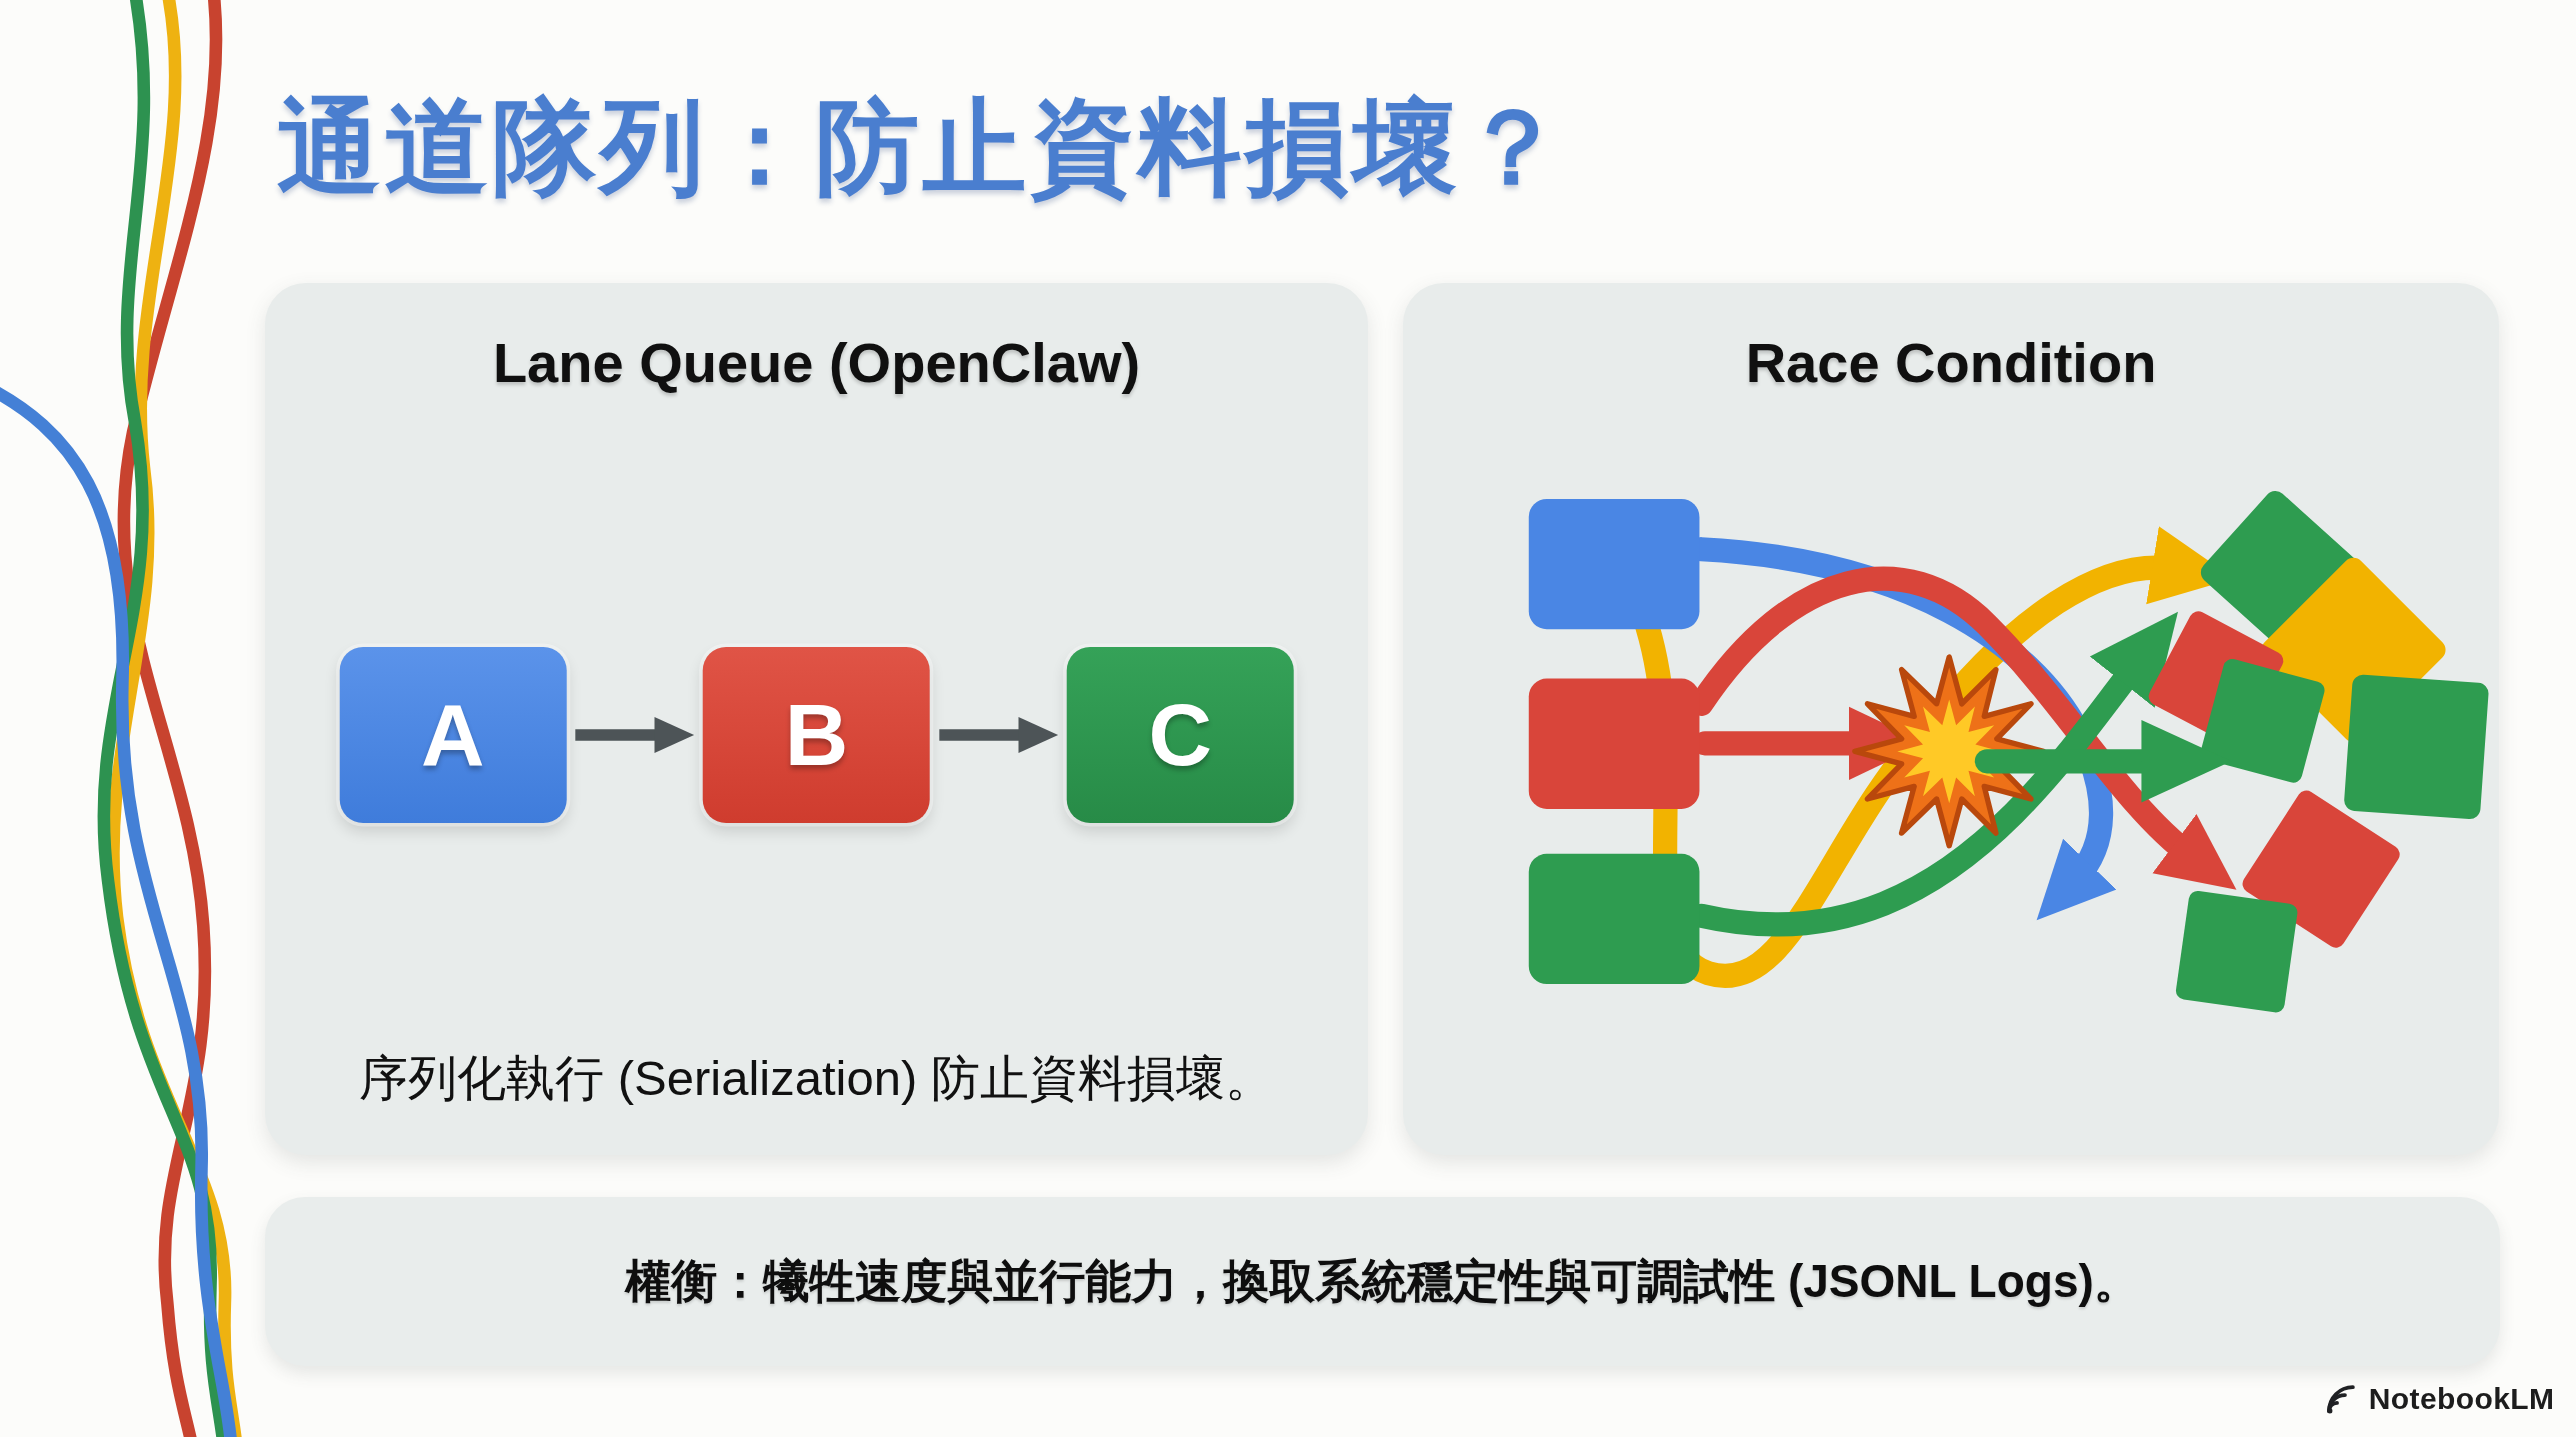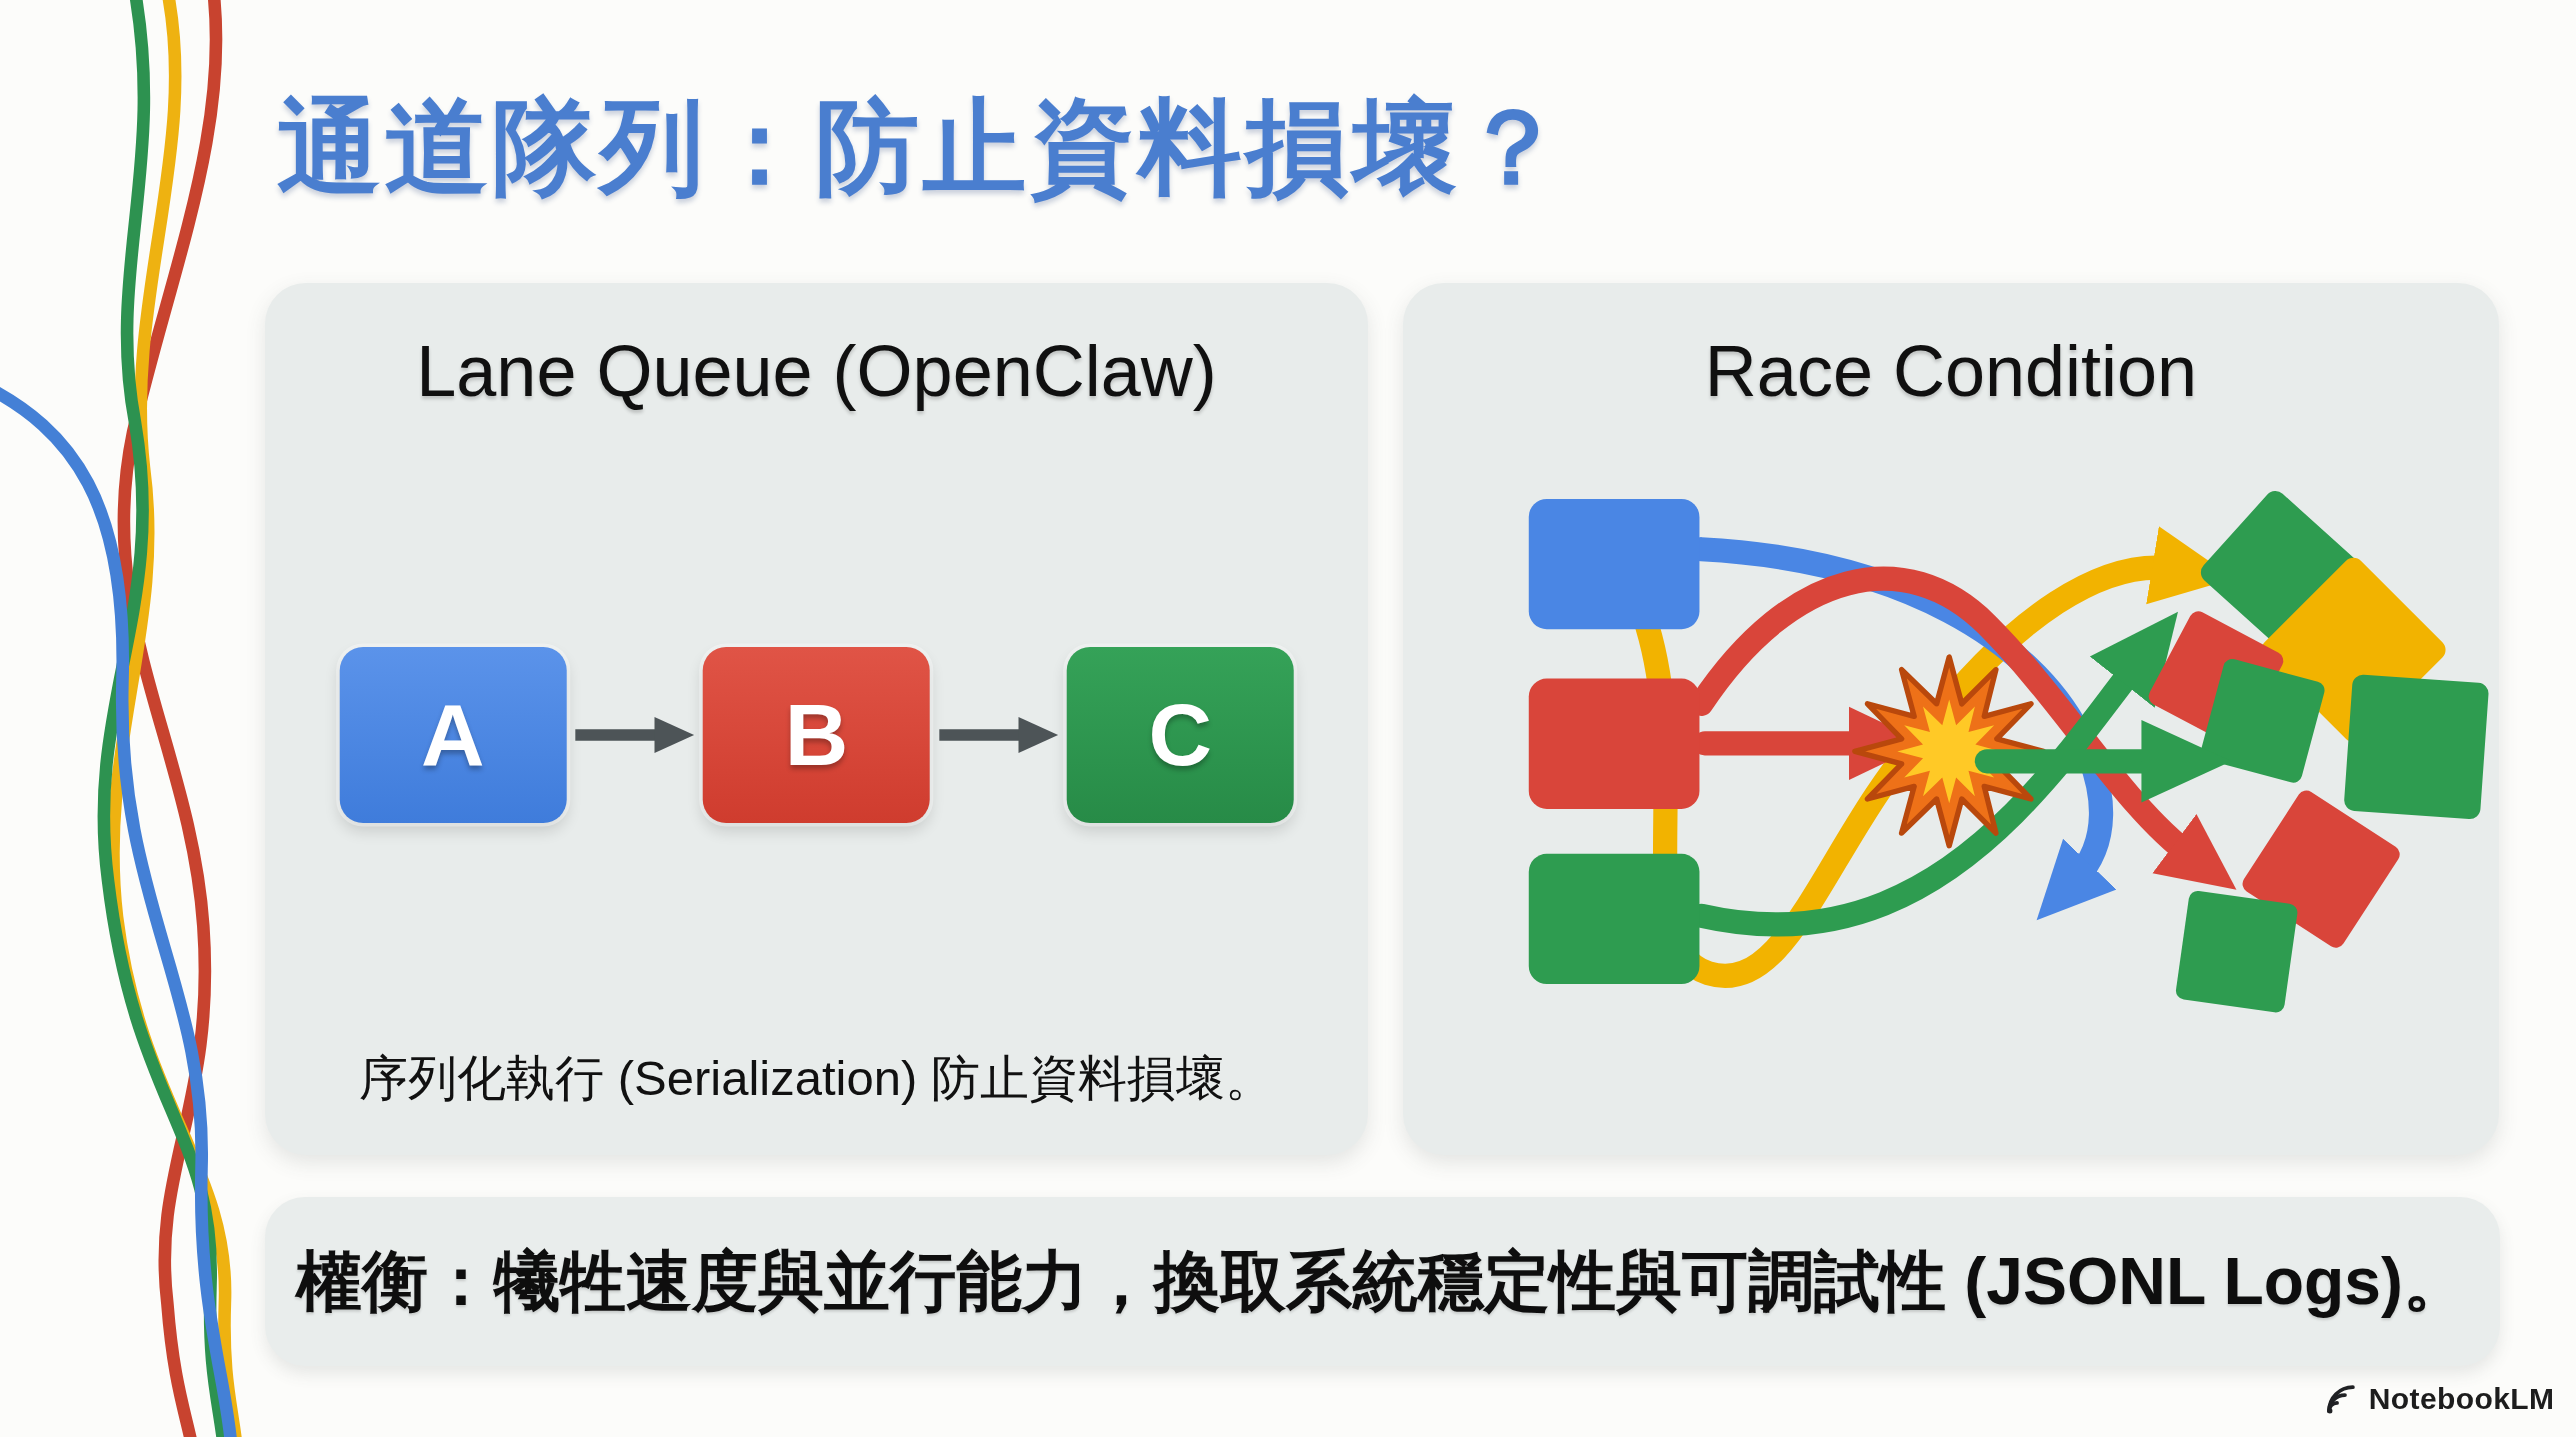--- a/index.html
+++ b/index.html
@@ -13,21 +13,21 @@
     white-space:nowrap;
   }
   .panel{
     position:absolute;top:283px;height:872px;background:#e8eceb;border-radius:41px;
     box-shadow:0 7.2px 20px rgba(70,80,80,0.13);
   }
   .panel-left{left:265px;width:1103px;}
   .panel-right{left:1403px;width:1096px;}
   .panel-heading{
     position:absolute;top:47px;left:0;width:100%;text-align:center;
-    font-size:72px;font-weight:400;color:#101010;
+    font-size:56px;font-weight:700;color:#101010;
     text-shadow:0 2.7px 3.6px rgba(0,0,0,0.18);
     white-space:nowrap;
   }
   .panel-caption{
     position:absolute;bottom:43px;left:0;width:100%;text-align:center;
     font-size:49px;color:#111;white-space:nowrap;margin-top:44px;
   }
   .lane-row{
     position:absolute;top:364px;left:50%;transform:translateX(-50%);
     display:flex;align-items:center;
@@ -43,21 +43,21 @@
   .node-red{background:linear-gradient(180deg,#e05446,#cf3c2e);}
   .node-green{background:linear-gradient(180deg,#35a258,#278b47);}
   .lane-arrow{margin:0 5.4px;}
   .banner{
     position:absolute;left:265px;top:1197px;width:2235px;height:169px;
     background:#e9edec;border-radius:40px;
     box-shadow:0 7.2px 16px rgba(70,80,80,0.12);
     display:flex;align-items:center;justify-content:center;
   }
   .banner-text{
-    font-size:66px;font-weight:700;color:#0e0e0e;white-space:nowrap;
+    font-size:46px;font-weight:700;color:#0e0e0e;white-space:nowrap;
     text-shadow:0 1.8px 2.7px rgba(0,0,0,0.15);
   }
   .attribution{
     position:absolute;right:21.6px;top:1380px;
     display:flex;align-items:center;gap:9px;
   }
   .brand-text{font-size:30px;font-weight:600;color:#1d1d1d;letter-spacing:0.4px;}
   .race-svg{position:absolute;left:0;top:180px;}
 </style>
 </head>

